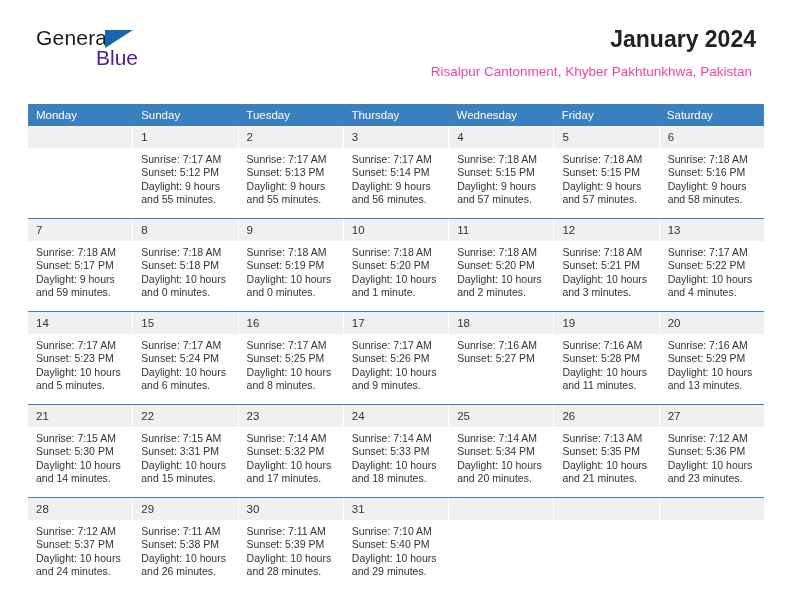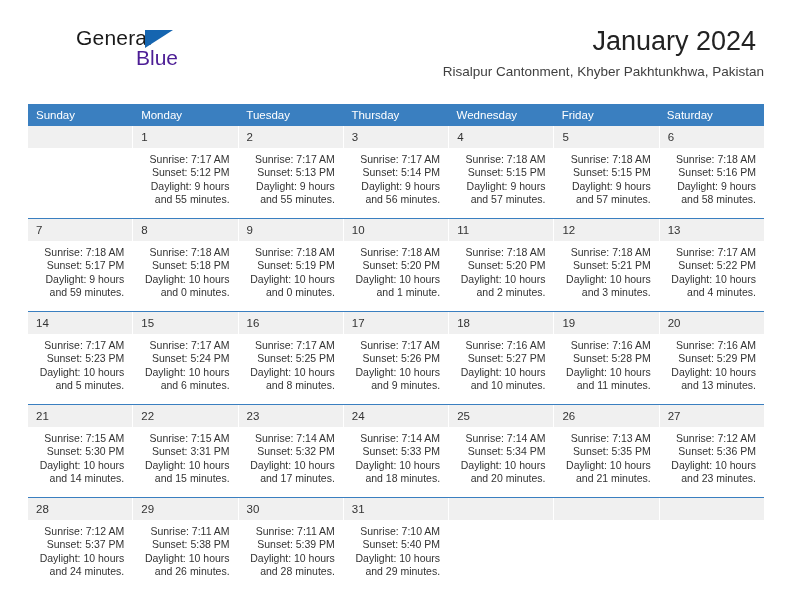--- a/index.html
+++ b/index.html
@@ -20,21 +20,20 @@
     width: 792px;
     height: 612px;
     box-sizing: border-box;
     padding: 0 28px;
   }
 
   
   .header {
     position: relative;
     height: 76px;
-    margin-left: 40px;
   }
 
   .logo {
     position: absolute;
     left: 8px;
     top: 26px;
     width: 150px;
     height: 46px;
   }
   .logo-general {
@@ -61,31 +60,32 @@
     top: 20px;
     font-size: 21px;
     color: #4c1d95;
     font-family: "Liberation Sans", sans-serif;
   }
 
   .title {
     position: absolute;
     right: 8px;
     top: 26px;
-    font-size: 27px;
+    font-size: 23px;
     color: #222222;
     text-align: right;
     white-space: nowrap;
+    font-weight: bold;
   }
   .subtitle {
     position: absolute;
-    right: 0;
+    right: 12px;
     top: 64px;
     font-size: 13.5px;
-    color: #404040;
+    color: #ec4899;
     text-align: right;
     white-space: nowrap;
   }
 
   
   .calendar {
     position: absolute;
     left: 28px;
     top: 104px;
     width: 736px;
@@ -136,21 +136,20 @@
     background: #f0f0f0;
     color: transparent;
   }
   .day.empty .day-body { visibility: hidden; }
 
   .day-body {
     padding: 5px 8px 6px 8px;
     font-size: 10.5px;
     line-height: 13.4px;
     color: #333333;
-    text-align: right;
   }
   .day-body div {
     white-space: nowrap;
   }
   .day-body .daylight {
     white-space: normal;
   }
 </style>
 </head>
 <body>
@@ -164,22 +163,22 @@
       <span class="logo-tri"></span>
       <span class="logo-blue">Blue</span>
     </div>
 
     <div class="title">January 2024</div>
     <div class="subtitle">Risalpur Cantonment, Khyber Pakhtunkhwa, Pakistan</div>
   </div>
 
   <div class="calendar">
     <div class="weekday-row" id="weekday-row">
+        <div class="weekday">Monday</div>
         <div class="weekday">Sunday</div>
-        <div class="weekday">Monday</div>
         <div class="weekday">Tuesday</div>
         <div class="weekday">Thursday</div>
         <div class="weekday">Wednesday</div>
         <div class="weekday">Friday</div>
         <div class="weekday">Saturday</div>
       </div>
     <div id="weeks-container">
         <div class="week">
           <div class="day empty">
             <div class="day-num"></div>
@@ -327,21 +326,20 @@
               <div>Sunrise: 7:17 AM</div>
               <div>Sunset: 5:26 PM</div>
               <div class="daylight">Daylight: 10 hours and 9 minutes.</div>
             </div>
           </div>
           <div class="day">
             <div class="day-num">18</div>
             <div class="day-body">
               <div>Sunrise: 7:16 AM</div>
               <div>Sunset: 5:27 PM</div>
-              <div class="daylight">Daylight: 10 hours and 10 minutes.</div>
             </div>
           </div>
           <div class="day">
             <div class="day-num">19</div>
             <div class="day-body">
               <div>Sunrise: 7:16 AM</div>
               <div>Sunset: 5:28 PM</div>
               <div class="daylight">Daylight: 10 hours and 11 minutes.</div>
             </div>
           </div>

